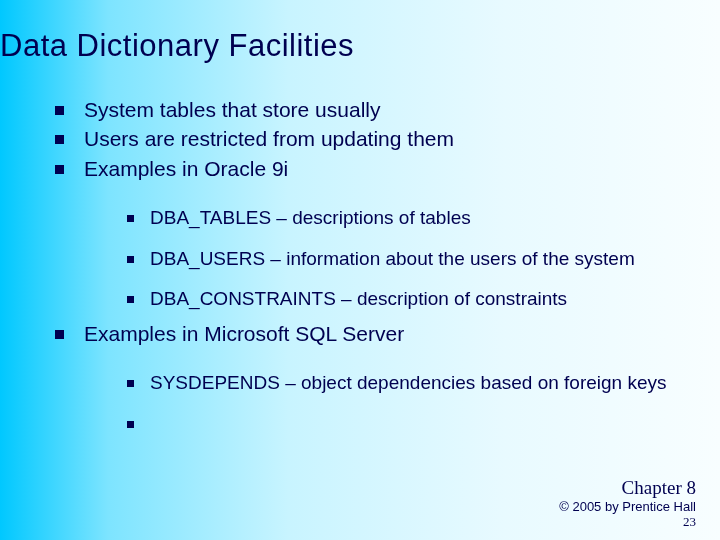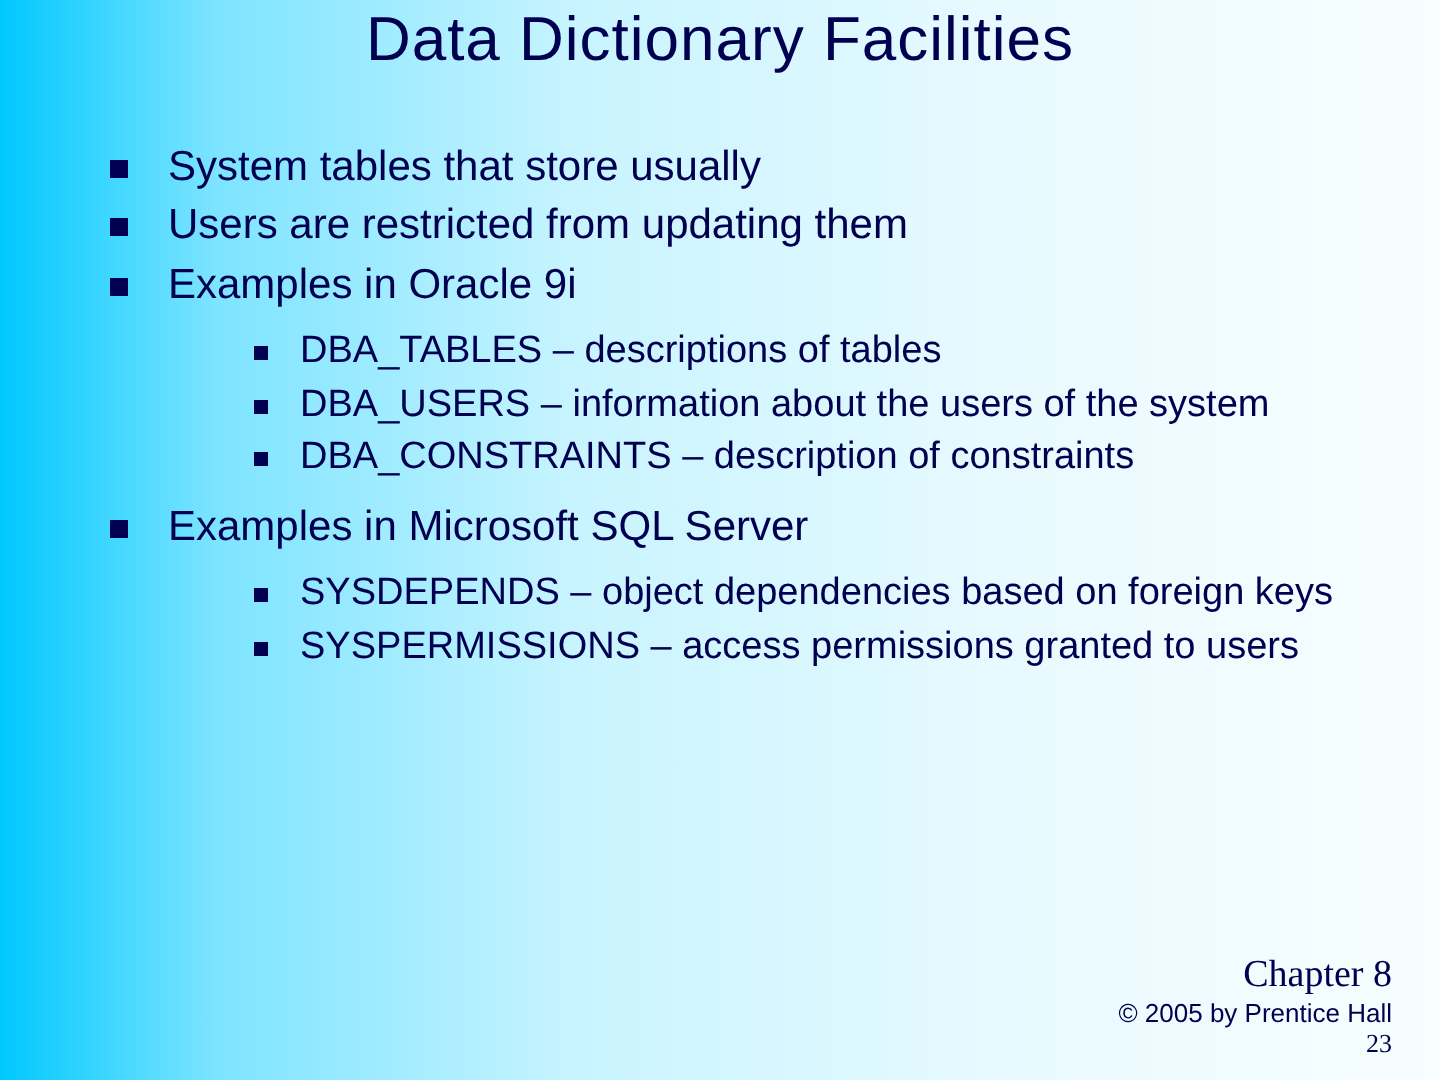--- a/index.html
+++ b/index.html
@@ -4,24 +4,23 @@
 <style>
   * { margin: 0; padding: 0; box-sizing: border-box; }
   html, body { width: 720px; height: 540px; overflow: hidden; }
   body {
     background: linear-gradient(to right, #00c8ff 0%, #7de4ff 15%, #c8f4ff 40%, #e8faff 70%, #f8feff 100%);
     font-family: Verdana, Geneva, sans-serif;
     color: #000050;
     position: relative;
   }
   .title {
-    text-align: center;
     font-size: 31px;
     font-weight: normal;
-    padding-top: 2px;
+    padding-top: 28px;
     padding-bottom: 10px;
     letter-spacing: 0.5px;
   }
   .content {
     padding-left: 55px;
     padding-right: 20px;
     padding-top: 22px;
   }
   .bullet-list { list-style: none; }
   .bullet-list li {
@@ -45,20 +44,21 @@
     padding-left: 72px;
     padding-top: 6px;
     padding-bottom: 6px;
   }
   .sub-list li {
     font-size: 19px;
     line-height: 1.3;
     margin-bottom: 2px;
     display: flex;
     align-items: flex-start;
+    margin-top: 16px;
   }
   .sub-list li .bullet {
     display: inline-block;
     width: 7px;
     height: 7px;
     background: #000050;
     margin-right: 16px;
     margin-top: 9px;
     flex-shrink: 0;
   }
@@ -129,21 +129,20 @@
         <span>Examples in Microsoft SQL Server</span>
       </li>
   </ul>
   <ul class="sub-list">
     <li>
         <span class="bullet"></span>
         <span>SYSDEPENDS – object dependencies based on foreign keys</span>
       </li>
     <li>
         <span class="bullet"></span>
-        <span>SYSPERMISSIONS – access permissions granted to users</span>
       </li>
   </ul>
 </div>
 
 <div class="footer">
   <span class="chapter">Chapter 8</span>
   <span class="copyright">© 2005 by Prentice Hall</span>
   <span class="pagenum">23</span>
 </div>
 

